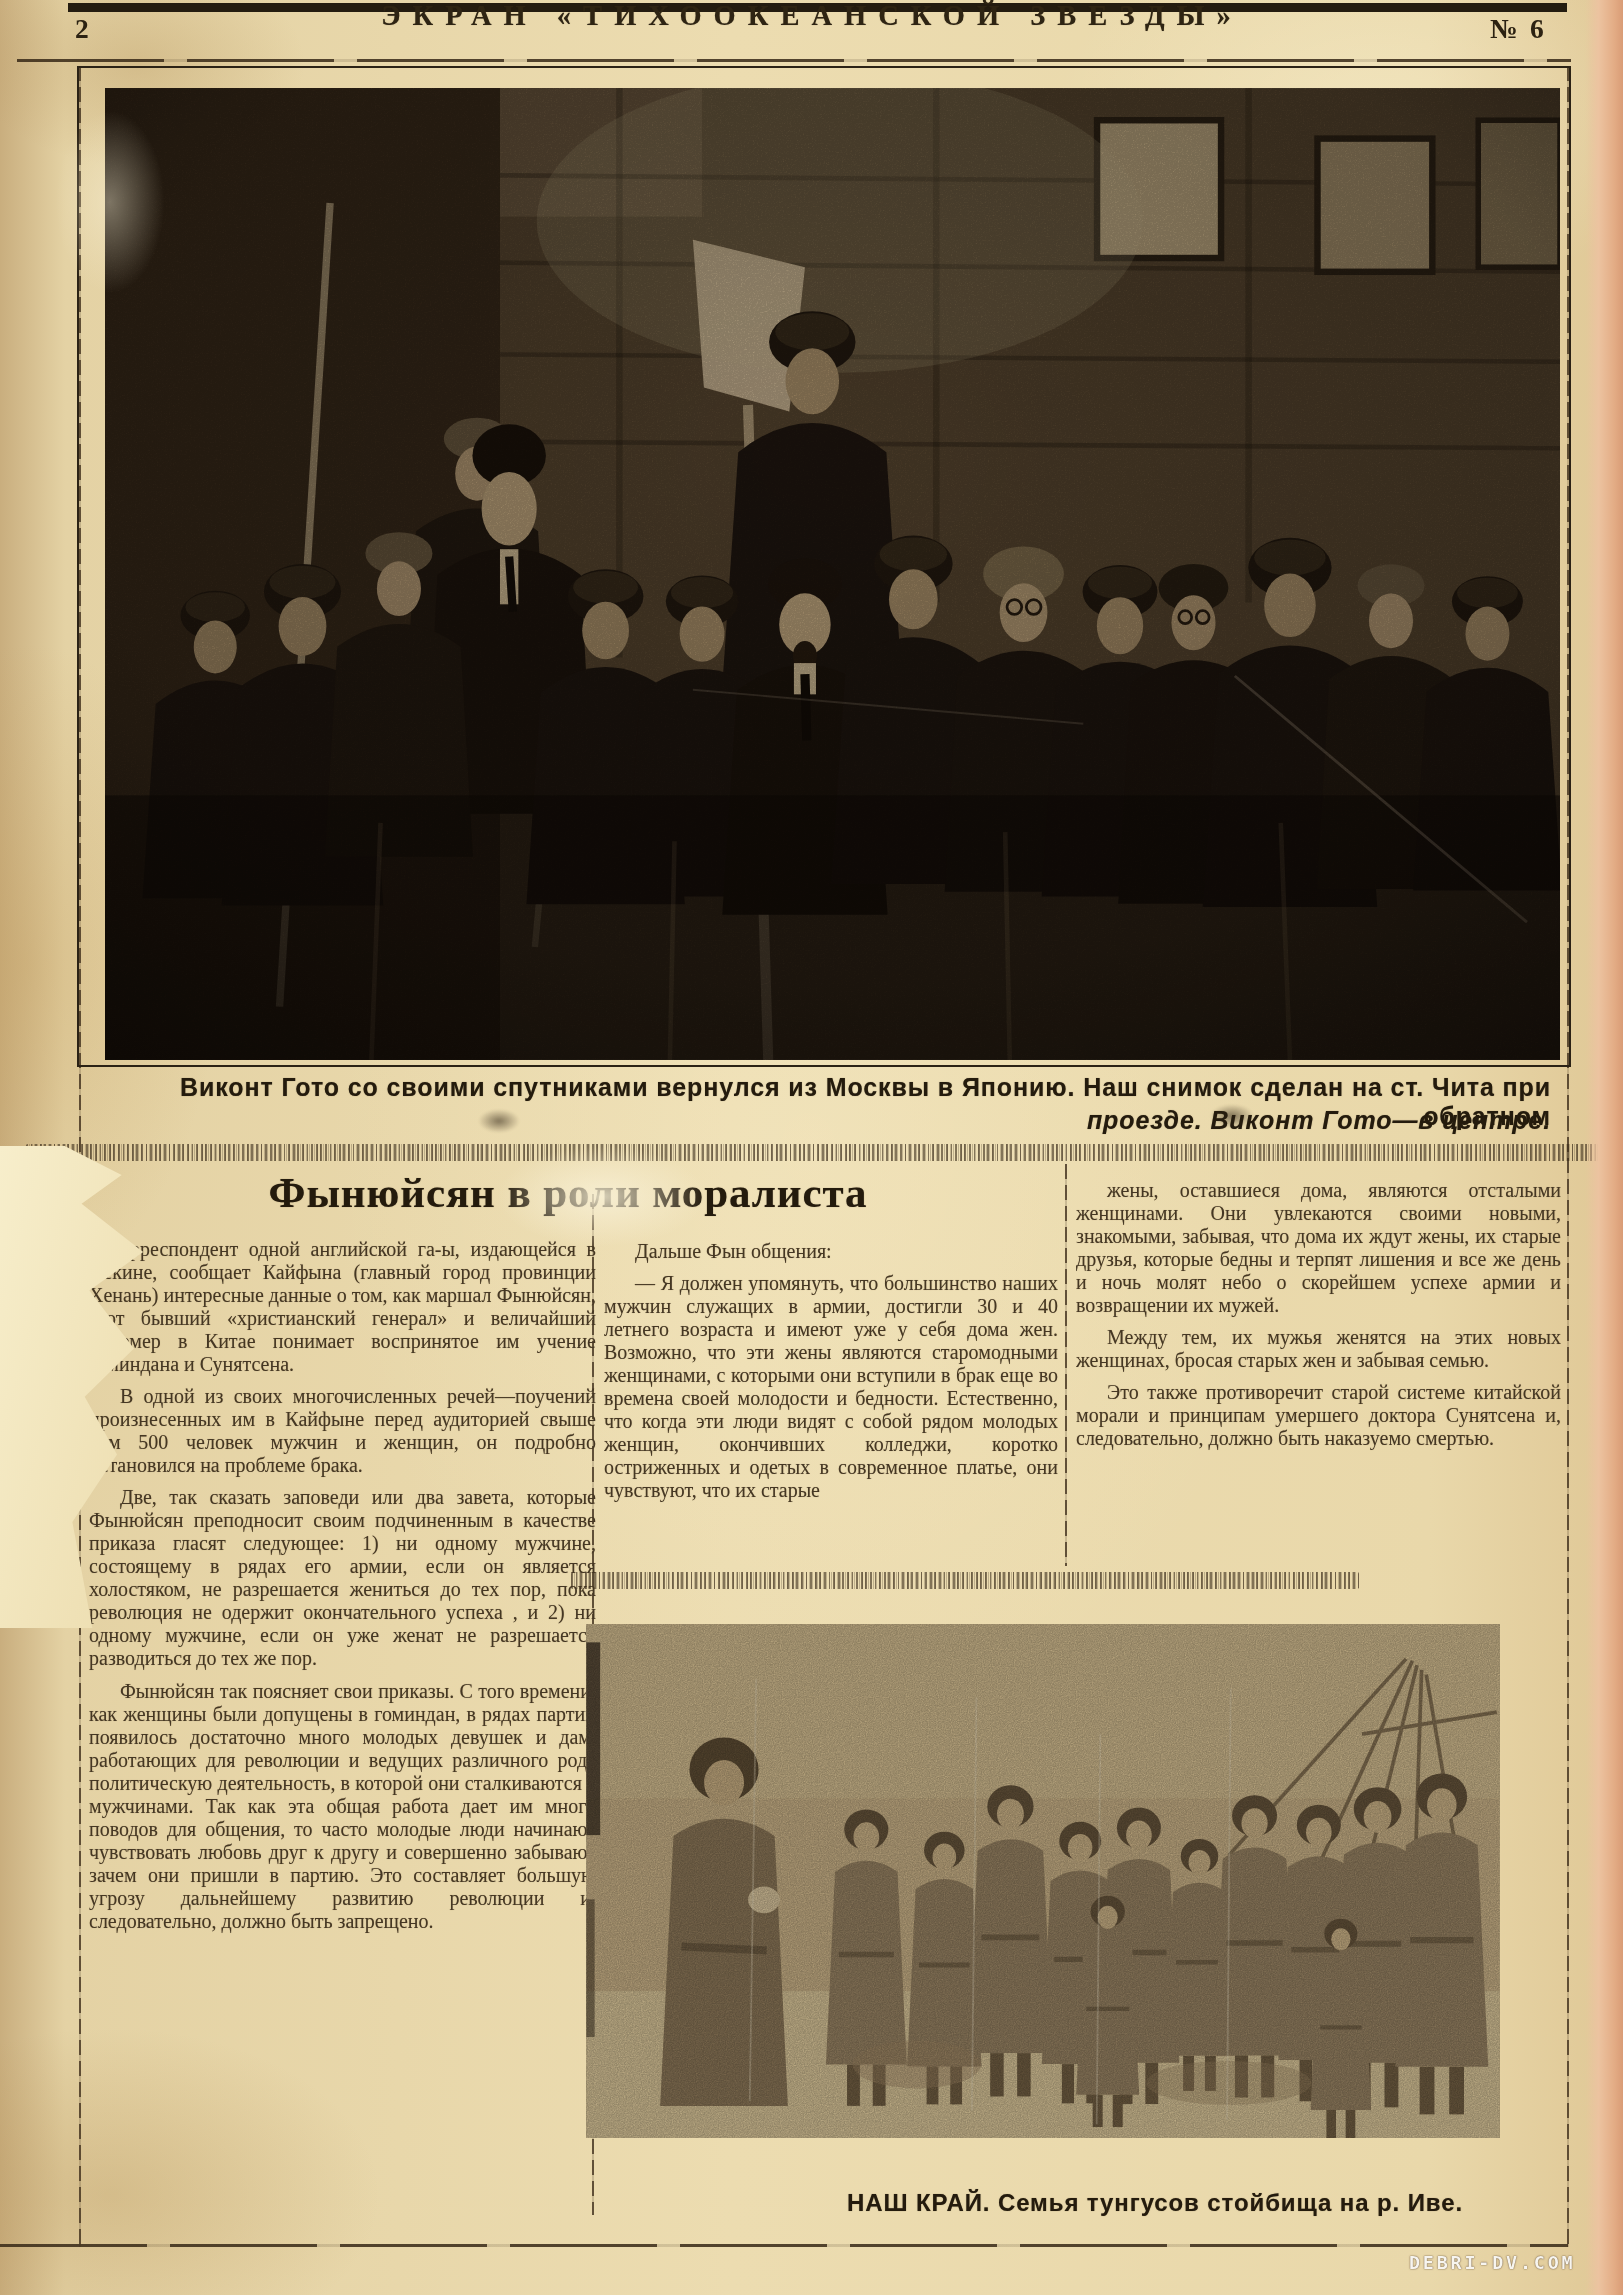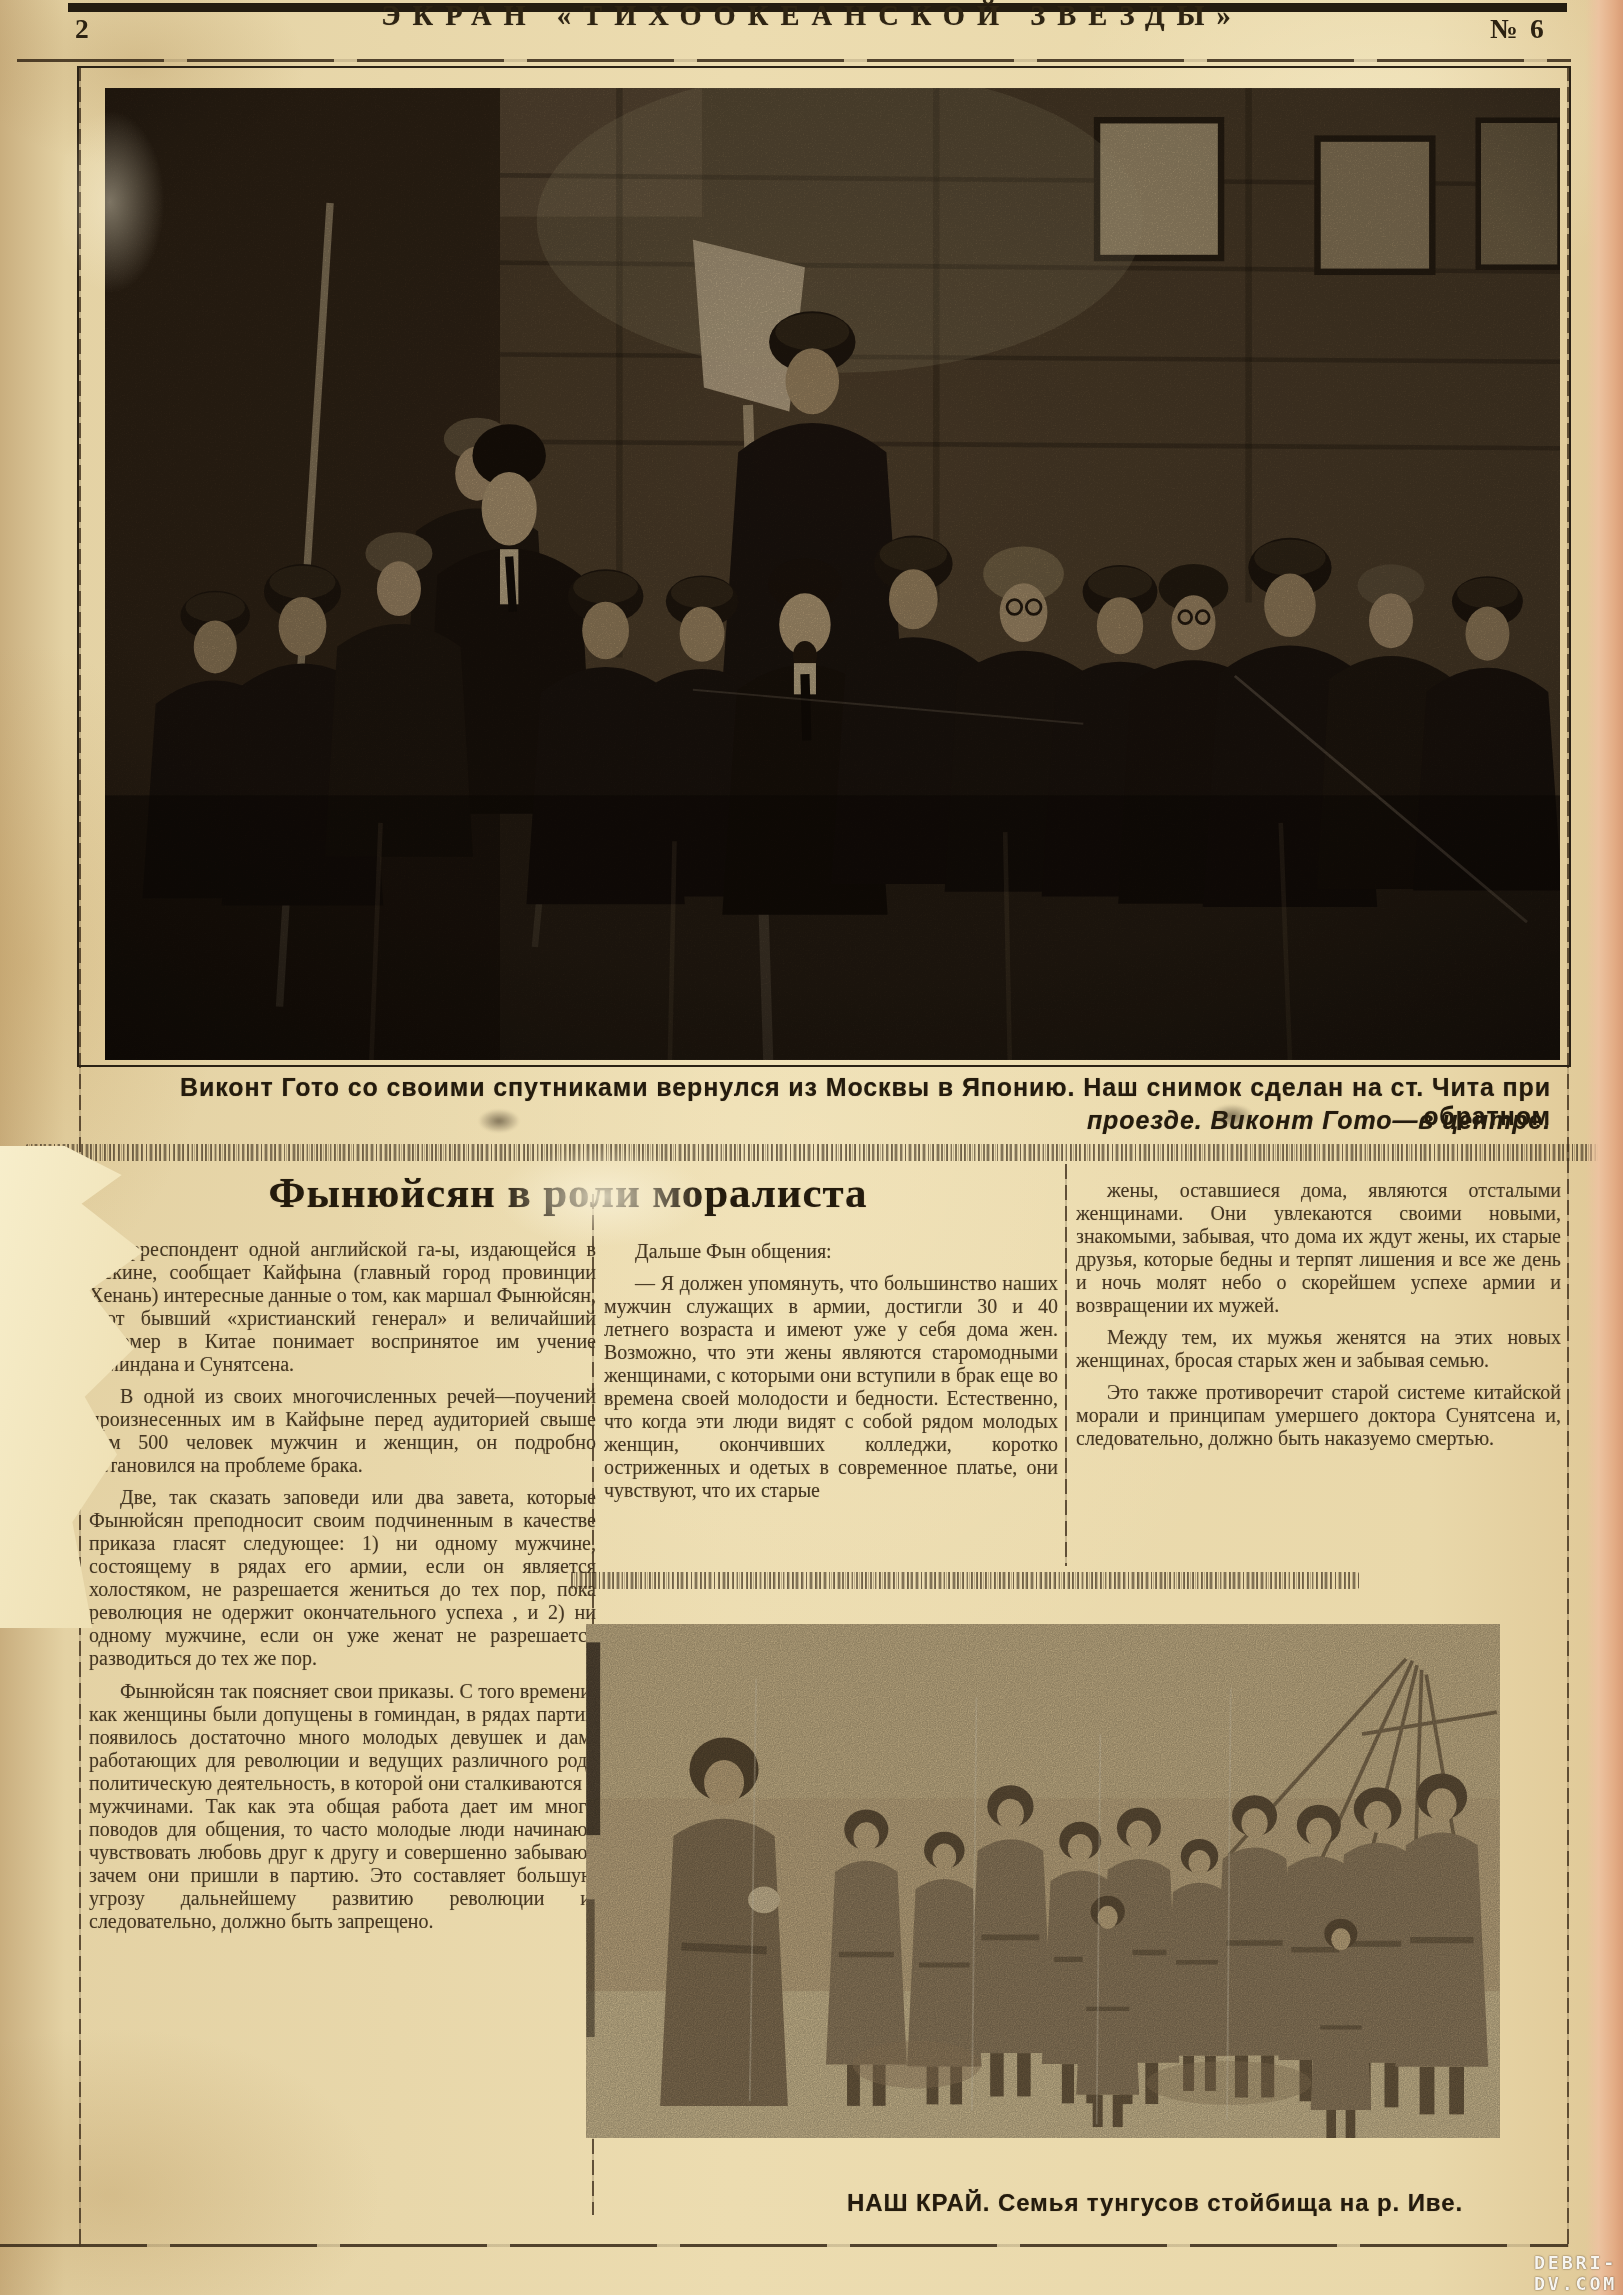--- a/index.html
+++ b/index.html
@@ -287,16 +287,16 @@
     </svg>
   </div>
 
   <div class="abs cap cap2" style="left:554px;top:2189px;width:909px;">НАШ КРАЙ. Семья тунгусов  стойбища на р. Иве.</div>
 
   <div class="abs flap" style="left:0px;top:1146px;width:154px;height:482px;"></div>
   <div class="abs blotch" style="left:496px;top:1146px;width:211px;height:101px;"></div>
   <div class="abs blotch" style="left:55px;top:110px;width:110px;height:184px;opacity:.5;"></div>
   <div class="abs edge-strip" style="left:1585px;top:0px;width:39px;height:2296px;"></div>
 
-  <div class="abs watermark" style="left:1534px;top:2252px;">DEBRI-DV.COM</div>
+  <div class="abs watermark" style="left:1409px;top:2252px;">DEBRI-DV.COM</div>
 
 </div>
 
 
 </body></html>

